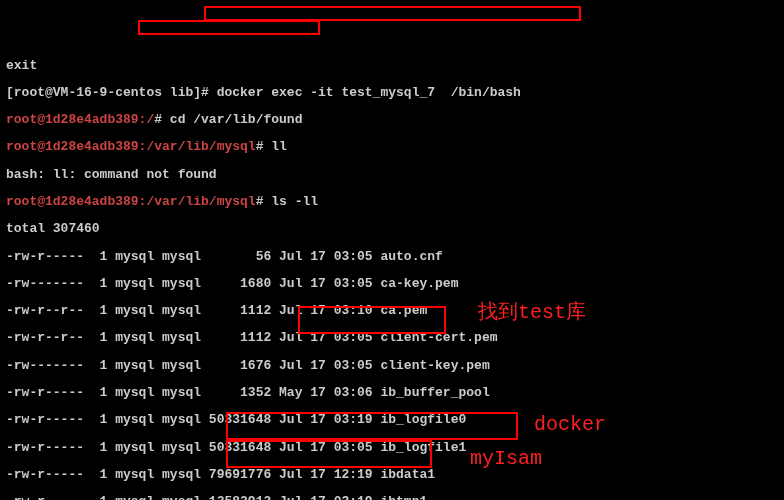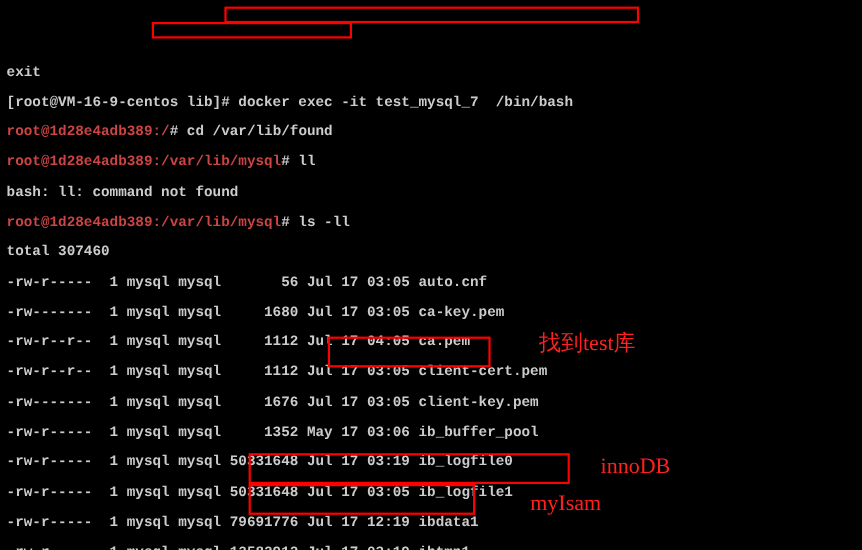--- a/index.html
+++ b/index.html
@@ -19,42 +19,41 @@
     .line { display: block; }
     .prompt-root { color: #cc4444; text-align: right; }
     .annot {
       position: absolute;
       border: 2px solid #ff0000;
       pointer-events: none;
     }
     .annot-label {
       position: absolute;
       color: #ff2020;
-      font-family: Liberation Serif, serif;
+      font-family: Liberation Mono, monospace;
       font-size: 20px;
       font-weight: 400;
       white-space: nowrap;
-      margin-left: 12px;
     }
   </style>
 </head>
 <body>
 
 
 
 <span class="line">exit</span>
 <span class="line">[root@VM-16-9-centos lib]# docker exec -it test_mysql_7  /bin/bash</span>
 <span class="line"><span class="prompt-root">root@1d28e4adb389:/</span><span># cd /var/lib/found</span></span>
 <span class="line"><span class="prompt-root">root@1d28e4adb389:/var/lib/mysql</span><span># ll</span></span>
 <span class="line">bash: ll: command not found</span>
 <span class="line"><span class="prompt-root">root@1d28e4adb389:/var/lib/mysql</span><span># ls -ll</span></span>
 <span class="line">total 307460</span>
 <span class="line">-rw-r-----  1 mysql mysql       56 Jul 17 03:05 auto.cnf</span>
 <span class="line">-rw-------  1 mysql mysql     1680 Jul 17 03:05 ca-key.pem</span>
-<span class="line">-rw-r--r--  1 mysql mysql     1112 Jul 17 04:05 ca.pem</span>
+<span class="line">-rw-r--r--  1 mysql mysql     1112 Jul 17 03:10 ca.pem</span>
 <span class="line">-rw-r--r--  1 mysql mysql     1112 Jul 17 03:05 client-cert.pem</span>
 <span class="line">-rw-------  1 mysql mysql     1676 Jul 17 03:05 client-key.pem</span>
 <span class="line">-rw-r-----  1 mysql mysql     1352 May 17 03:06 ib_buffer_pool</span>
 <span class="line">-rw-r-----  1 mysql mysql 50331648 Jul 17 03:19 ib_logfile0</span>
 <span class="line">-rw-r-----  1 mysql mysql 50331648 Jul 17 03:05 ib_logfile1</span>
 <span class="line">-rw-r-----  1 mysql mysql 79691776 Jul 17 12:19 ibdata1</span>
 <span class="line">-rw-r-----  1 mysql mysql 12582912 Jul 17 03:19 ibtmp1</span>
 
 
 
@@ -77,17 +76,17 @@
 
 
 
 <div class="annot" style="left:204px; top:6px; width:377px; height:15px;"></div>
 <div class="annot" style="left:138px; top:20px; width:182px; height:15px;"></div>
 <div class="annot" style="left:298px; top:306px; width:148px; height:28px;"></div>
 <div class="annot" style="left:226px; top:412px; width:292px; height:28px;"></div>
 <div class="annot" style="left:226px; top:440px; width:206px; height:28px;"></div>
 
 <div class="annot-label" style="left:478px; top:302px;">找到test库</div>
-<div class="annot-label" style="left:534px; top:414px;">innoDB</div>
+<div class="annot-label" style="left:534px; top:414px;">docker</div>
 <div class="annot-label" style="left:470px; top:448px;">myIsam</div>
 
 
 
 
 </body></html>

